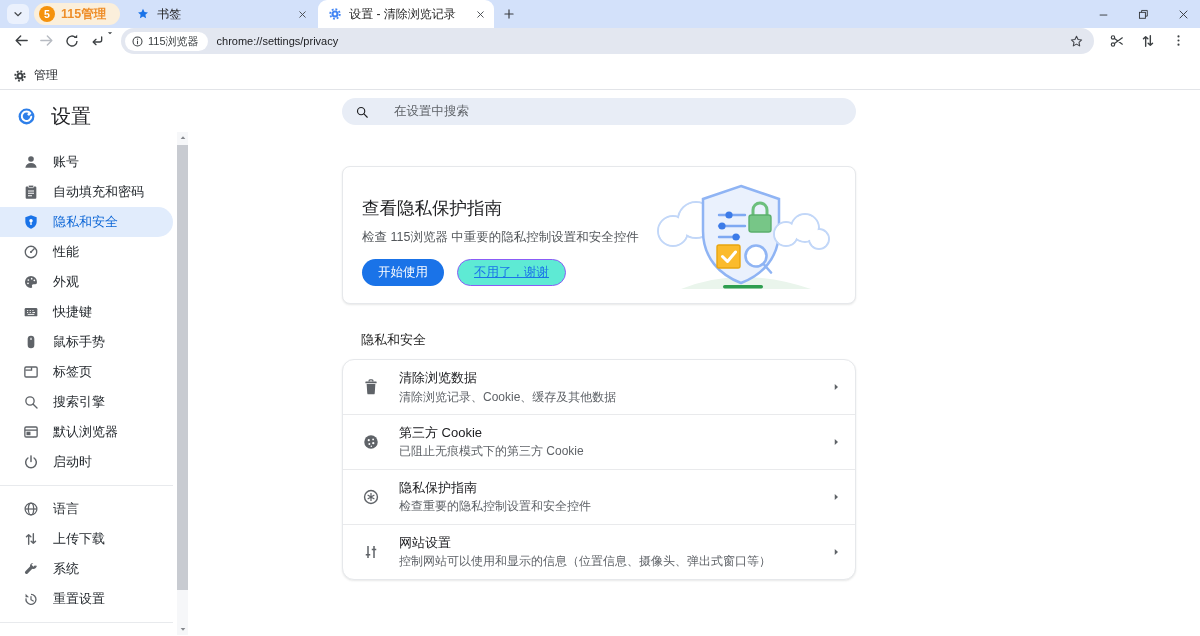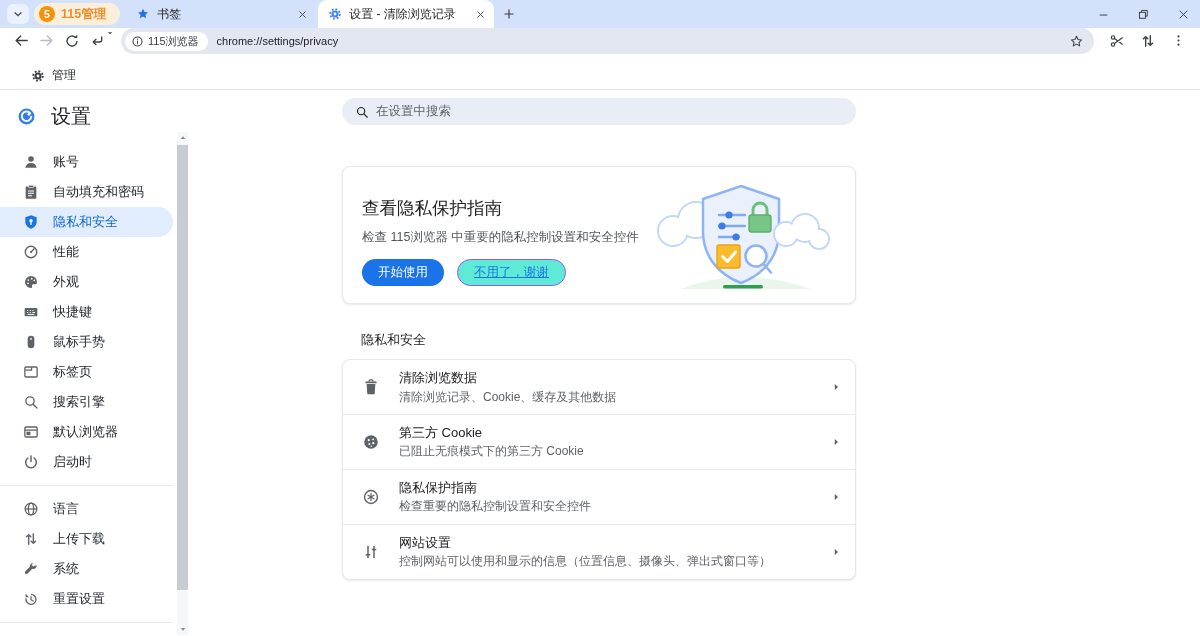--- a/index.html
+++ b/index.html
@@ -32,21 +32,21 @@
   .omnibox { flex:1; height:26px; background:#E3E7F0; border-radius:13px; display:flex; align-items:center;
     padding:0 10px 0 4px; margin:0 8px 0 6px; }
   .site-chip { height:19px; background:#fff; border-radius:10px; display:flex; align-items:center;
     gap:4px; padding:0 9px 0 6px; font-size:11px; color:#3C4043; }
   .url-text { font-size:11px; color:#202124; margin-left:9px; flex:1; }
   .star-btn { color:#41444A; }
   .tool-right { display:flex; align-items:center; gap:6px; margin-left:2px; color:#2F3236; }
 
   
   .bookmarks { height:28px; background:#fff; border-bottom:1px solid #E2E4E8; display:flex;
-    align-items:center; gap:7px; padding-left:31px; font-size:12px; color:#26292D; }
+    align-items:center; gap:7px; padding-left:13px; font-size:12px; color:#26292D; }
   .bookmarks .bm-ic { color:#3C4043; }
 
   
   .content { height:545px; display:flex; position:relative; background:#fff; }
 
   .sidebar { width:190px; position:relative; flex:none; }
   .sb-header { display:flex; align-items:center; gap:15px; padding:13px 0 10px 17px; }
   .sb-title { font-size:20px; color:#202124; }
   .nav-item { height:30px; width:173px; display:flex; align-items:center; gap:14px; padding-left:23px;
     font-size:13px; color:#24292E; border-radius:0 16px 16px 0; cursor:default; }
@@ -59,39 +59,39 @@
   .sb-scrollbar { position:absolute; left:177px; top:42px; bottom:0; width:11px; background:#F6F7F9;
     display:flex; flex-direction:column; align-items:center; }
   .sb-arrow { height:12px; display:flex; align-items:center; justify-content:center; color:#84878C; flex:none; }
   .sb-thumb { width:11px; height:445px; background:#C8CBD1; margin-top:1px; }
   .sb-spacer { flex:1; }
 
   .main { flex:1; position:relative; }
   .column { width:514px; margin-left:152px; }
 
   .search-pill { margin-top:8px; height:27px; border-radius:14px; background:#E8EDF6; display:flex;
-    align-items:center; gap:7px; padding:0 13px; font-size:12.5px; color:#5F6368; }
+    align-items:center; gap:25px; padding:0 13px; font-size:12.5px; color:#5F6368; }
   .search-pill .s-ic { color:#202124; }
 
   .card { background:#fff; border:1px solid #E6E8EB; border-radius:8px;
     box-shadow:0 1px 2px rgba(60,64,67,.12); }
 
   .promo { margin-top:41px; height:138px; position:relative; padding:29px 0 0 19px; }
   .promo-title { font-size:17.5px; color:#202124; font-weight:400; }
   .promo-sub { margin-top:9px; font-size:12.5px; color:#53575B; }
   .promo-btns { margin-top:13px; display:flex; gap:13px; }
   .btn { height:27px; padding:0 16px; border-radius:14px; font-size:12.5px; font-weight:500;
     display:flex; align-items:center; cursor:default; }
   .btn.primary { background:#1A73E8; color:#fff; }
   .btn.secondary { background:#5eead4; border:1px solid #8b5cf6; color:#1A73E8;text-decoration:underline; }
   .promo-illustration { position:absolute; right:16px; top:12px; }
 
   .section-title { margin:27px 0 0 19px; font-size:13px; font-weight:500; color:#1F1F1F; }
 
-  .settings-card { margin-top:10px; }
+  .settings-card { margin-top:10px;border-radius:12px; }
   .srow { min-height:49px; display:flex; align-items:center; padding:0 13px 0 19px; border-bottom:1px solid #E9EAEC; }
   .srow:last-child { border-bottom:none; }
   .srow-ic { width:20px; color:#5F6368; margin-right:17px; flex:none; display:flex; }
   .srow-text { flex:1; padding:8px 0; }
   .srow-title { font-size:13px; color:#202124; line-height:1.5; }
   .srow-sub { font-size:12px; color:#5F6368; line-height:1.45; margin-top:1px; }
   .srow-chev { color:#5F6368; flex:none; }
 </style>
 </head>
 <body>

